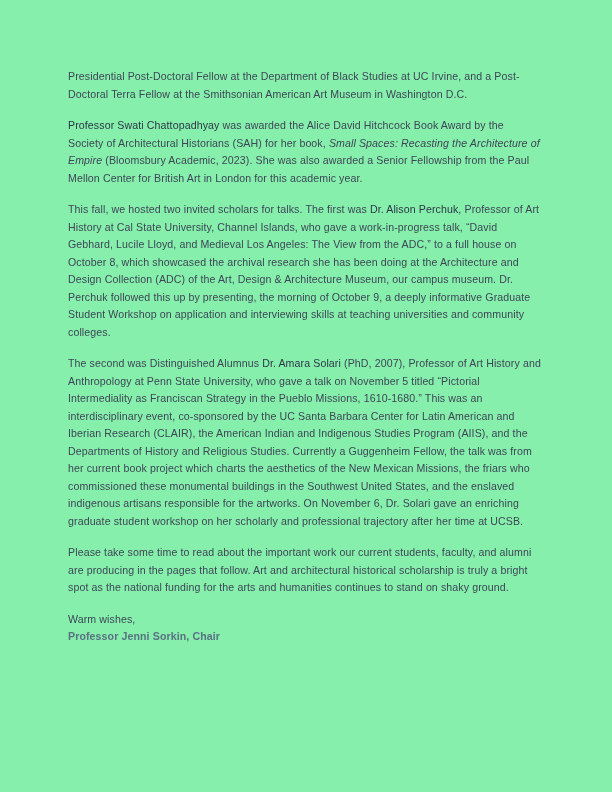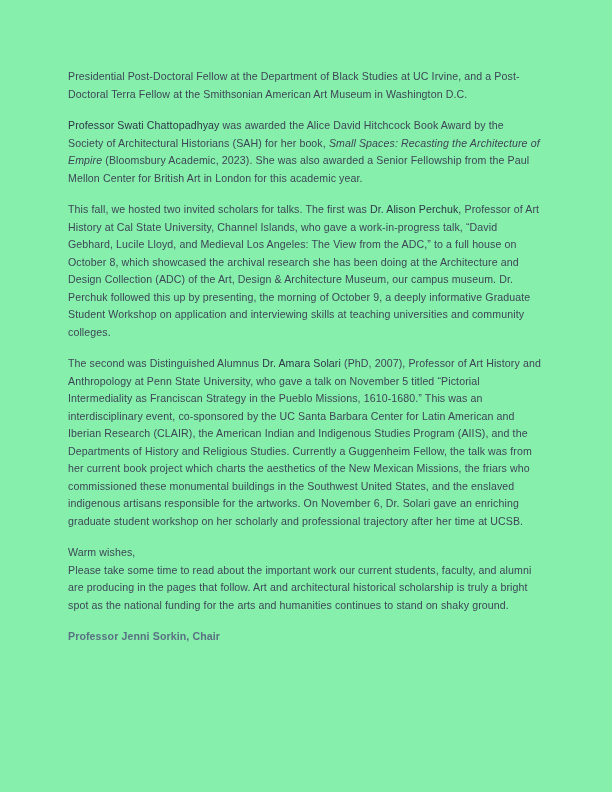--- a/index.html
+++ b/index.html
@@ -64,20 +64,20 @@
   <div id="letter-body">
 
     <p class="para">Presidential Post-Doctoral Fellow at the Department of Black Studies at UC Irvine, and a Post-Doctoral Terra Fellow at the Smithsonian American Art Museum in Washington D.C.</p>
 
     <p class="para"><span class="b">Professor Swati Chattopadhyay</span> was awarded the Alice David Hitchcock Book Award by the Society of Architectural Historians (SAH) for her book, <span class="i">Small Spaces: Recasting the Architecture of Empire</span> (Bloomsbury Academic, 2023). She was also awarded a Senior Fellowship from the Paul Mellon Center for British Art in London for this academic year.</p>
 
     <p class="para">This fall, we hosted two invited scholars for talks. The first was <span class="b">Dr. Alison Perchuk</span>, Professor of Art History at Cal State University, Channel Islands, who gave a work-in-progress talk, “David Gebhard, Lucile Lloyd, and Medieval Los Angeles: The View from the ADC,” to a full house on October 8, which showcased the archival research she has been doing at the Architecture and Design Collection (ADC) of the Art, Design &amp; Architecture Museum, our campus museum. Dr. Perchuk followed this up by presenting, the morning of October 9, a deeply informative Graduate Student Workshop on application and interviewing skills at teaching universities and community colleges.</p>
 
     <p class="para">The second was Distinguished Alumnus <span class="b">Dr. Amara Solari</span> (PhD, 2007), Professor of Art History and Anthropology at Penn State University, who gave a talk on November 5 titled “Pictorial Intermediality as Franciscan Strategy in the Pueblo Missions, 1610-1680.” This was an interdisciplinary event, co-sponsored by the UC Santa Barbara Center for Latin American and Iberian Research (CLAIR), the American Indian and Indigenous Studies Program (AIIS), and the Departments of History and Religious Studies. Currently a Guggenheim Fellow, the talk was from her current book project which charts the aesthetics of the New Mexican Missions, the friars who commissioned these monumental buildings in the Southwest United States, and the enslaved indigenous artisans responsible for the artworks. On November 6, Dr. Solari gave an enriching graduate student workshop on her scholarly and professional trajectory after her time at UCSB.</p>
 
+    <p class="para">Please take some time to read about the important work our current students, faculty, and alumni are producing in the pages that follow. Art and architectural historical scholarship is truly a bright spot as the national funding for the arts and humanities continues to stand on shaky ground.</p>
+
     <p class="para tight closing">Warm wishes,</p>
-
-    <p class="para">Please take some time to read about the important work our current students, faculty, and alumni are producing in the pages that follow. Art and architectural historical scholarship is truly a bright spot as the national funding for the arts and humanities continues to stand on shaky ground.</p>
 
     <p class="para sig-name">Professor Jenni Sorkin, Chair</p>
 
   </div>
 </div>
 
 </body></html>

